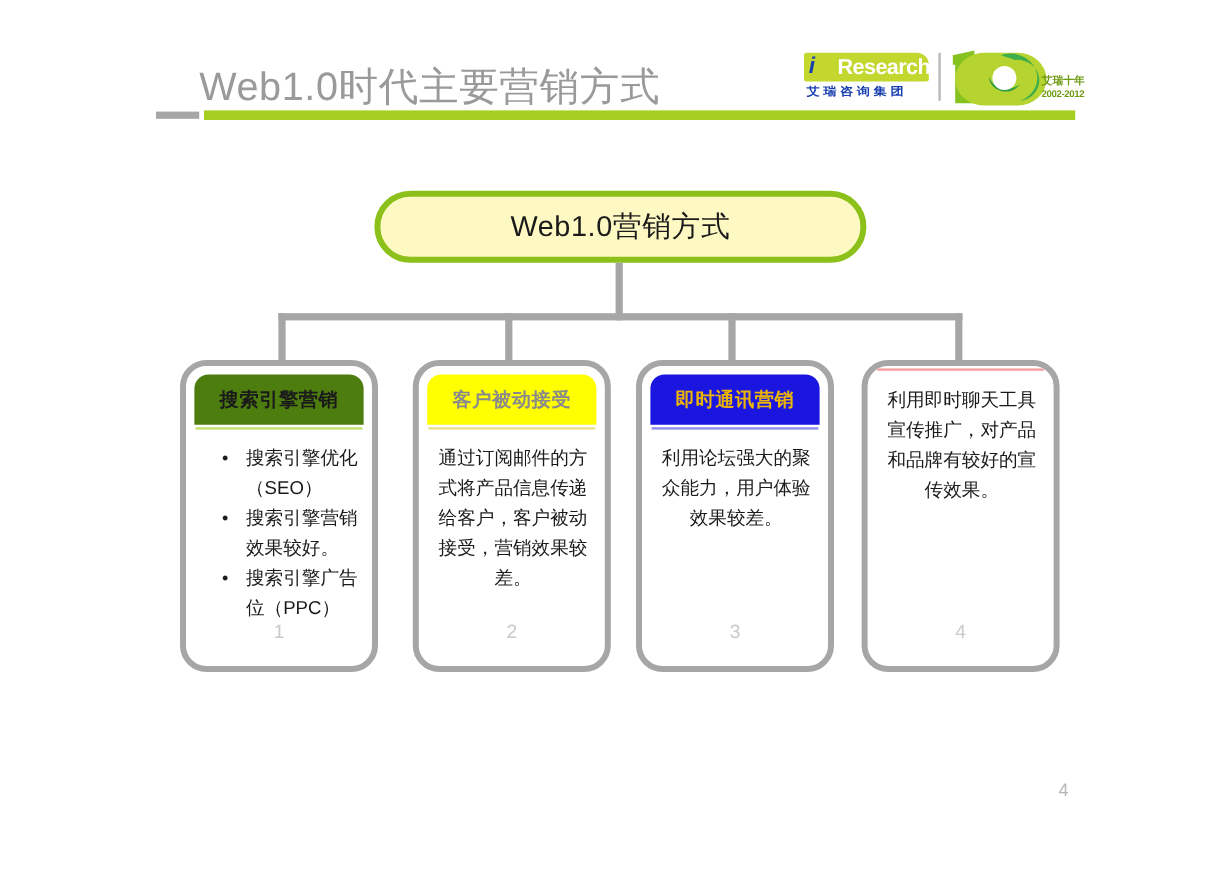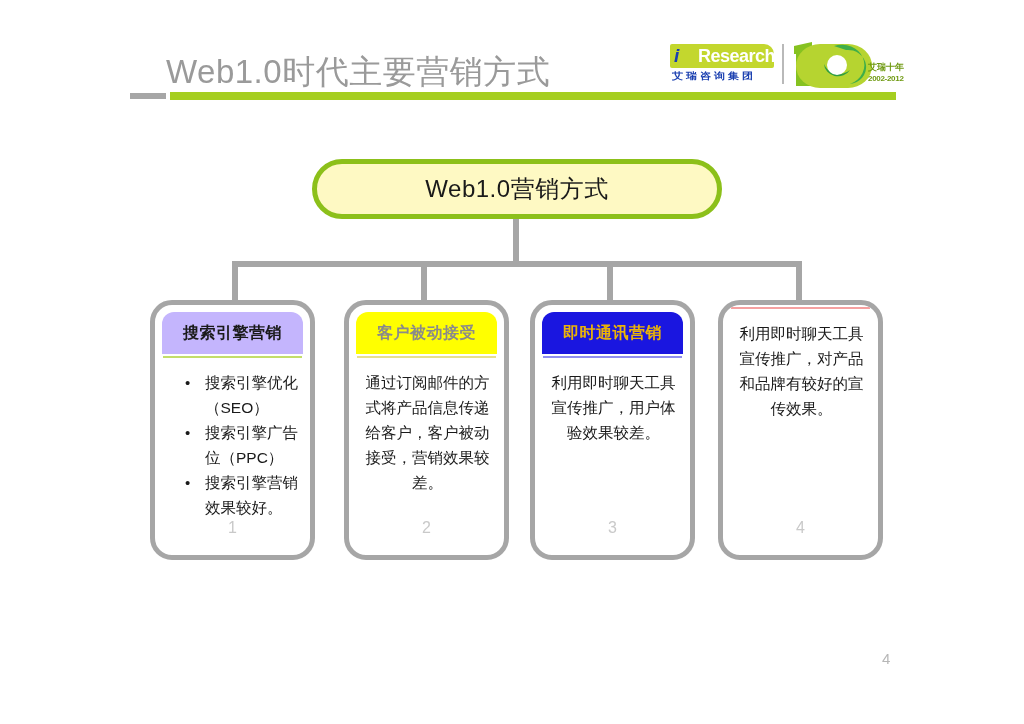--- a/index.html
+++ b/index.html
@@ -271,49 +271,49 @@
   </div>
 
   <div class="connector" style="left:513px; top:219px; width:6px; height:48px;"></div>
   <div class="connector" style="left:232px; top:261px; width:570px; height:6px;"></div>
   <div class="connector" style="left:232px; top:261px; width:6px; height:44px;"></div>
   <div class="connector" style="left:421px; top:261px; width:6px; height:44px;"></div>
   <div class="connector" style="left:607px; top:261px; width:6px; height:44px;"></div>
   <div class="connector" style="left:796px; top:261px; width:6px; height:44px;"></div>
 
   <div class="card" style="left:150px;">
-    <div class="card-header" style="background:#c4b5fd;align-items:center;">
+    <div class="card-header" style="background:#4d7c0f;align-items:center;">
       <span class="card-header-label" style="color:#1a1a1a;">搜索引擎营销</span>
     </div>
     <div class="card-divider" style="background:#c3dd6b;"></div>
     <div class="card-body">
       <ul>
         <li>搜索引擎优化（SEO）</li>
+        <li>搜索引擎营销效果较好。</li>
         <li>搜索引擎广告位（PPC）</li>
-        <li>搜索引擎营销效果较好。</li>
       </ul>
     </div>
     <div class="card-index">1</div>
   </div>
 
   <div class="card" style="left:344px;">
     <div class="card-header" style="background:#ffff00;">
       <span class="card-header-label" style="color:#8a8a8a;">客户被动接受</span>
     </div>
     <div class="card-divider" style="background:#e8e08a;"></div>
     <div class="card-body">通过订阅邮件的方式将产品信息传递给客户，客户被动接受，营销效果较差。</div>
     <div class="card-index">2</div>
   </div>
 
   <div class="card" style="left:530px;">
     <div class="card-header" style="background:#1a16e0;">
       <span class="card-header-label" style="color:#eab308;">即时通讯营销</span>
     </div>
     <div class="card-divider" style="background:#8f8df0;"></div>
-    <div class="card-body">利用即时聊天工具宣传推广，用户体验效果较差。</div>
+    <div class="card-body">利用论坛强大的聚众能力，用户体验效果较差。</div>
     <div class="card-index">3</div>
   </div>
 
   <div class="card" style="left:718px;">
     <div class="card-divider" style="background:#f5a0a0;"></div>
     <div class="card-body">利用即时聊天工具宣传推广，对产品和品牌有较好的宣传效果。</div>
     <div class="card-index">4</div>
   </div>
 
 </div>

